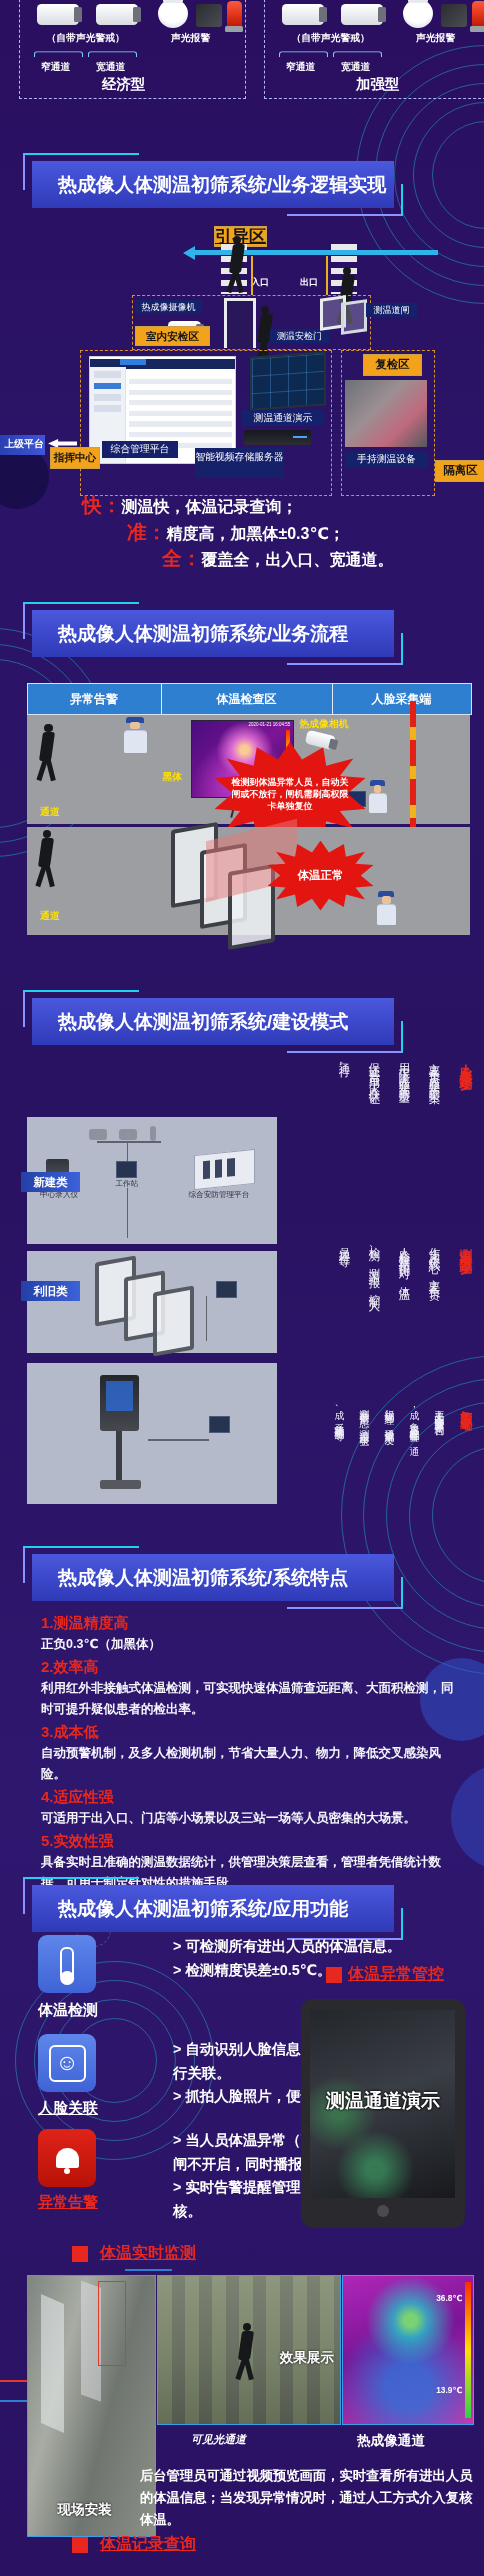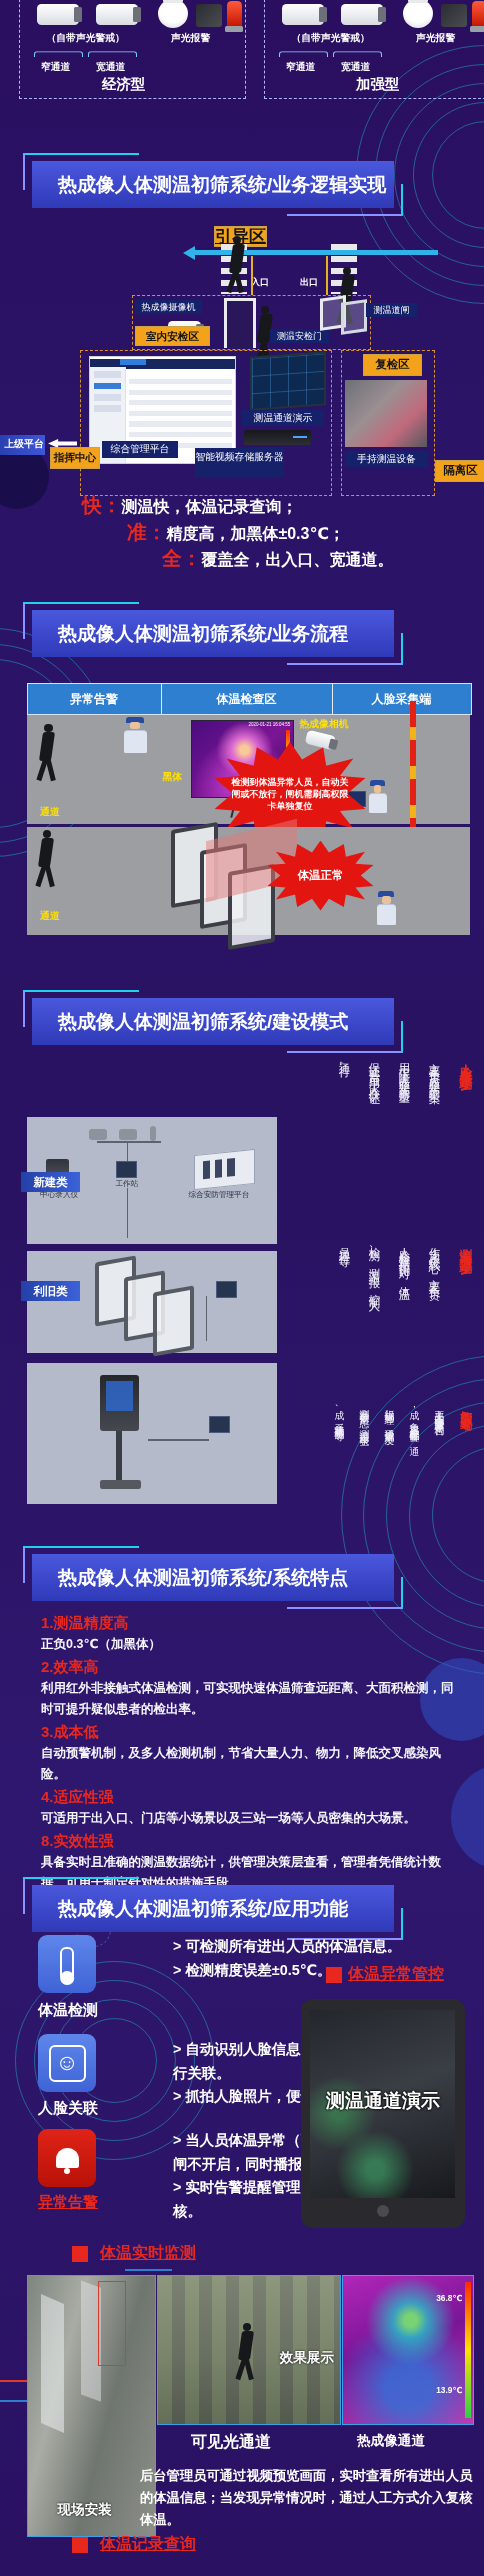--- a/index.html
+++ b/index.html
@@ -370,21 +370,21 @@
       </div>
     <div>
         <div class="feat-t">3.成本低</div>
         <div class="feat-d">自动预警机制，及多人检测机制，节省大量人力、物力，降低交叉感染风险。</div>
       </div>
     <div>
         <div class="feat-t">4.适应性强</div>
         <div class="feat-d">可适用于出入口、门店等小场景以及三站一场等人员密集的大场景。</div>
       </div>
     <div>
-        <div class="feat-t">8.实效性强</div>
+        <div class="feat-t">5.实效性强</div>
         <div class="feat-d">具备实时且准确的测温数据统计，供管理决策层查看，管理者凭借统计数据，可用于制定针对性的措施手段。</div>
       </div>
   </div>
 
   <div class="banner" style="top:1885px;">热成像人体测温初筛系统/应用功能</div>
 
   <div class="ring" style="left:15px;top:1961px;width:197px;height:197px;"></div>
   <div class="ring" style="left:34px;top:1980px;width:159px;height:159px;"></div>
   <div class="ring" style="left:53px;top:1999px;width:121px;height:121px;"></div>
   <div class="ring" style="left:72px;top:2018px;width:83px;height:83px;"></div>
@@ -394,21 +394,21 @@
     </div>
   <div class="wlabel" style="left:38px;top:2001px;font-size:15px;">体温检测</div>
   <div class="abs applines" style="left:173px;top:1935px;width:254px;">
     <div>&gt; 可检测所有进出人员的体温信息。</div>
     <div>&gt; 检测精度误差±0.5℃。</div>
   </div>
 
   <div class="tile" style="left:38px;top:2034px;">
       <div class="faceic">☺</div>
     </div>
-  <div class="wlabel" style="left:38px;top:2099px;font-size:15px;">人脸关联</div>
+  <div class="wlabel" style="left:38px;top:2099px;font-size:15px;text-decoration:underline;">人脸关联</div>
   <div class="abs applines" style="left:173px;top:2038px;width:254px;">
     <div>&gt; 自动识别人脸信息，并与体温信息进行关联。</div>
     <div>&gt; 抓拍人脸照片，便于事后回溯。</div>
   </div>
 
   <div class="tile red" style="left:38px;top:2129px;">
       <div class="bell"></div>
     </div>
   <div class="rhead" style="left:38px;top:2193px;font-size:15px;">异常告警</div>
   <div class="abs applines" style="left:173px;top:2129px;width:257px;">
@@ -443,21 +443,21 @@
     repeating-linear-gradient(90deg,rgba(140,160,110,.35) 0 13.6px,rgba(90,100,80,.35) 13.6px 27px),
     linear-gradient(180deg,#8d9285 0%,#6f7569 55%,#4f544c 100%);">
     <div class="walker" style="left:76px;top:47px;width:26px;height:68px;">
         <i class="h"></i>
         <i class="b"></i>
         <i class="l1"></i>
         <i class="l2"></i>
       </div>
     <div class="abs" style="right:6px;top:73px;color:#fff;font-weight:bold;font-size:13.6px;text-shadow:0 0 2.3px #000;text-align:right;">效果展示</div>
   </div>
-  <div class="wlabel" style="left:191px;top:2432px;font-size:16px;">可见光通道</div>
+  <div class="wlabel" style="left:191px;top:2432px;font-size:11px;font-style:italic;">可见光通道</div>
 
   <div class="photo" style="left:342px;top:2275px;width:130px;height:148px;background:
     radial-gradient(circle at 52% 30%,rgba(120,230,110,.9) 5%,rgba(40,190,200,.8) 14%,transparent 36%),
     radial-gradient(circle at 50% 75%,rgba(40,120,220,.75) 18%,transparent 55%),
     linear-gradient(160deg,#b026b8 0%,#7a1597 45%,#c13bb0 100%);">
     <div class="tscale" style="right:2.3px;top:6px;height:136px;width:5.3px;"></div>
     <div class="abs" style="right:10.6px;top:16.7px;color:#fff;font-size:8.3px;font-weight:bold;">36.8℃</div>
     <div class="abs" style="right:10.6px;top:109px;color:#fff;font-size:8.3px;font-weight:bold;">13.9℃</div>
   </div>
   <div class="wlabel" style="left:357px;top:2432px;font-size:13.6px;">热成像通道</div>

